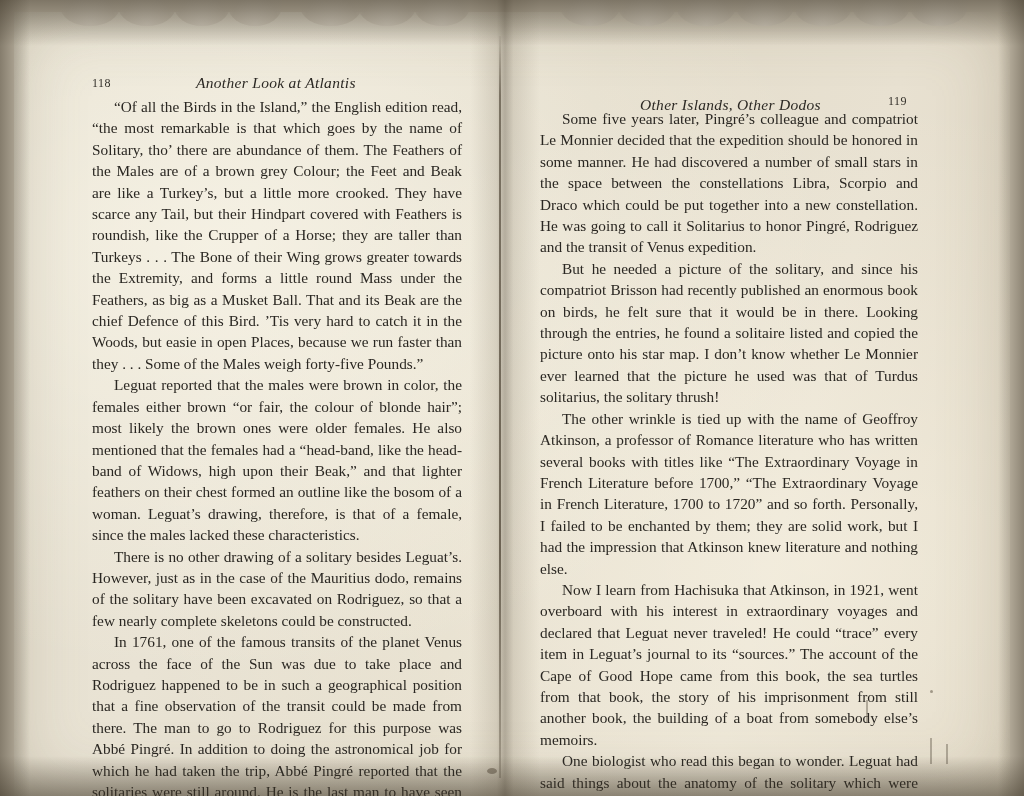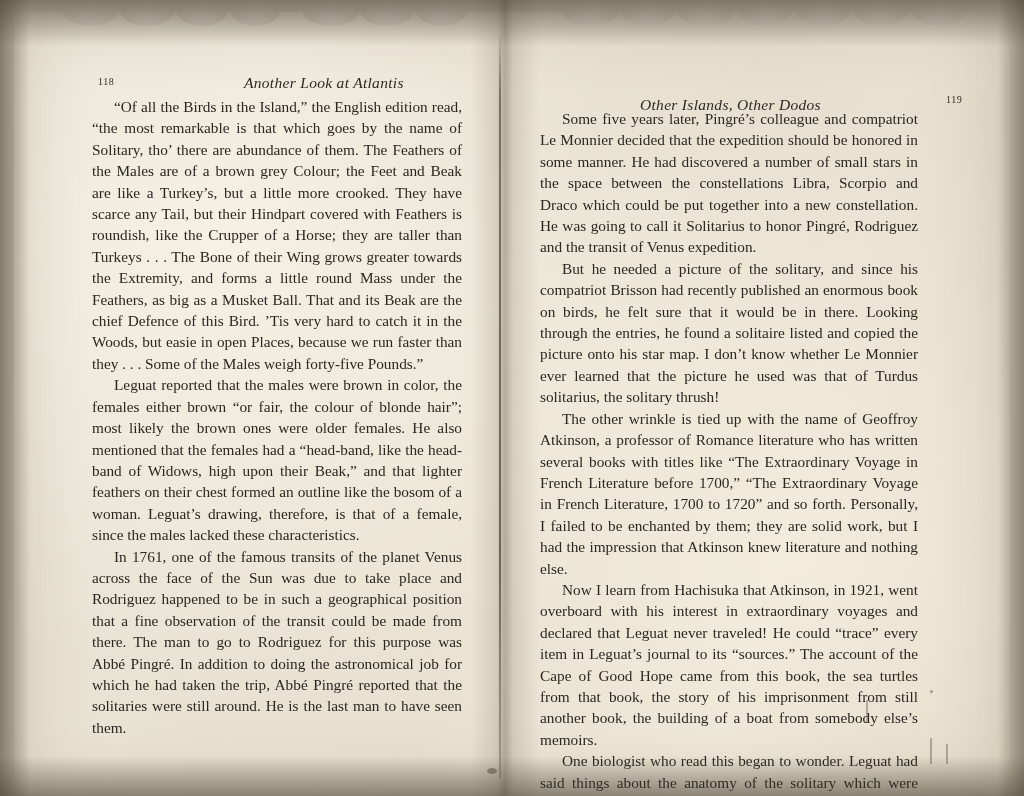--- a/index.html
+++ b/index.html
@@ -103,29 +103,28 @@
 
   .running-head {
     position: absolute;
     font-style: italic;
     font-size: 15.5px;
     color: #2c2924;
     letter-spacing: .3px;
   }
   .folio {
     position: absolute;
-    font-size: 10px;
+    font-size: 12px;
     color: #33302a;
     letter-spacing: .5px;
-    margin-left: 6px;
   }
-  .rh-left  { left: 196px; top: 74px; margin-left: 48px; }
+  .rh-left  { left: 196px; top: 74px; }
   .folio-left { left: 92px; top: 76px; }
   .rh-right { left: 640px; top: 96px; }
-  .folio-right { left: 940px; top: 94px; }
+  .folio-right { left: 888px; top: 94px; }
 
   p {
     margin: 0;
     text-indent: 22px;
   }
   p.first { text-indent: 22px; }
 
   
   .ink { filter: blur(0.12px); }
 
@@ -163,20 +162,21 @@
 
   <div class="gutter-shadow"></div>
   <div class="gutter-line"></div>
 
   <div class="folio folio-left">118</div>
   <div class="running-head rh-left">Another Look at Atlantis</div>
 
   <div class="col col-left ink">
     <p class="first">“Of all the Birds in the Island,” the English edition read, “the most remarkable is that which goes by the name of Solitary, tho’ there are abundance of them. The Feathers of the Males are of a brown grey Colour; the Feet and Beak are like a Turkey’s, but a little more crooked. They have scarce any Tail, but their Hindpart covered with Feathers is roundish, like the Crupper of a Horse; they are taller than Turkeys . . . The Bone of their Wing grows greater towards the Extremity, and forms a little round Mass under the Feathers, as big as a Musket Ball. That and its Beak are the chief Defence of this Bird. ’Tis very hard to catch it in the Woods, but easie in open Places, because we run faster than they . . . Some of the Males weigh forty-five Pounds.”</p>
     <p>Leguat reported that the males were brown in color, the females either brown “or fair, the colour of blonde hair”; most likely the brown ones were older females. He also mentioned that the females had a “head-band, like the head-band of Widows, high upon their Beak,” and that lighter feathers on their chest formed an outline like the bosom of a woman. Leguat’s drawing, therefore, is that of a female, since the males lacked these characteristics.</p>
+    <p>There is no other drawing of a solitary besides Leguat’s. However, just as in the case of the Mauritius dodo, remains of the solitary have been excavated on Rodriguez, so that a few nearly complete skeletons could be constructed.</p>
     <p>In 1761, one of the famous transits of the planet Venus across the face of the Sun was due to take place and Rodriguez happened to be in such a geographical position that a fine observation of the transit could be made from there. The man to go to Rodriguez for this purpose was Abbé Pingré. In addition to doing the astronomical job for which he had taken the trip, Abbé Pingré reported that the solitaries were still around. He is the last man to have seen them.</p>
   </div>
 
   <div class="running-head rh-right">Other Islands, Other Dodos</div>
   <div class="folio folio-right">119</div>
 
   <div class="col col-right ink">
     <p class="first">Some five years later, Pingré’s colleague and compatriot Le Monnier decided that the expedition should be honored in some manner. He had discovered a number of small stars in the space between the constellations Libra, Scorpio and Draco which could be put together into a new constellation. He was going to call it Solitarius to honor Pingré, Rodriguez and the transit of Venus expedition.</p>
     <p>But he needed a picture of the solitary, and since his compatriot Brisson had recently published an enormous book on birds, he felt sure that it would be in there. Looking through the entries, he found a solitaire listed and copied the picture onto his star map. I don’t know whether Le Monnier ever learned that the picture he used was that of Turdus solitarius, the solitary thrush!</p>
     <p>The other wrinkle is tied up with the name of Geoffroy Atkinson, a professor of Romance literature who has written several books with titles like “The Extraordinary Voyage in French Literature before 1700,” “The Extraordinary Voyage in French Literature, 1700 to 1720” and so forth. Personally, I failed to be enchanted by them; they are solid work, but I had the impression that Atkinson knew literature and nothing else.</p>

